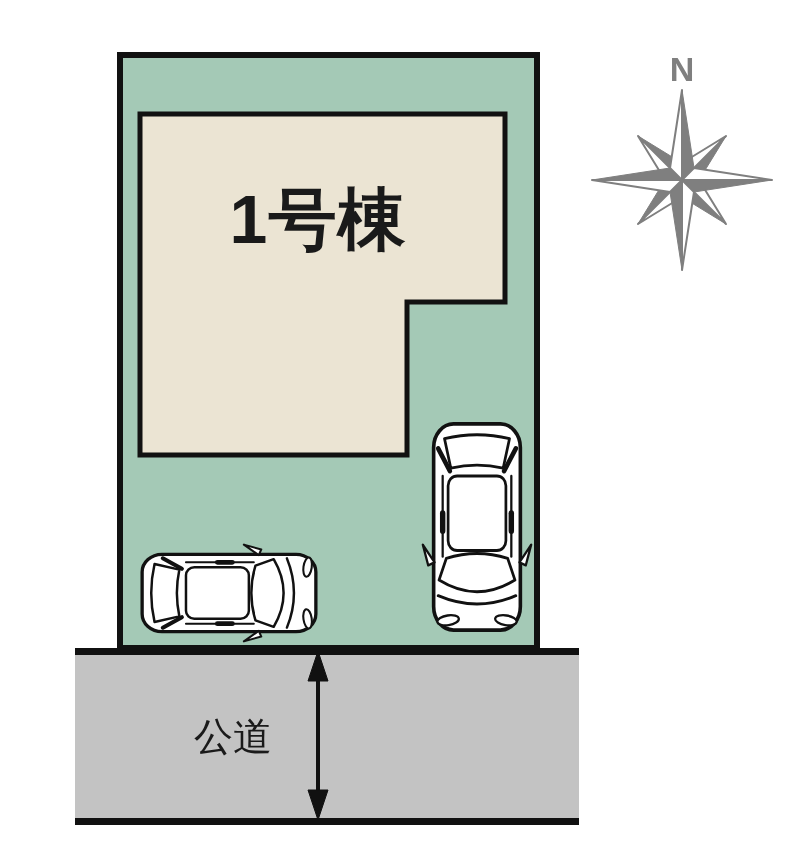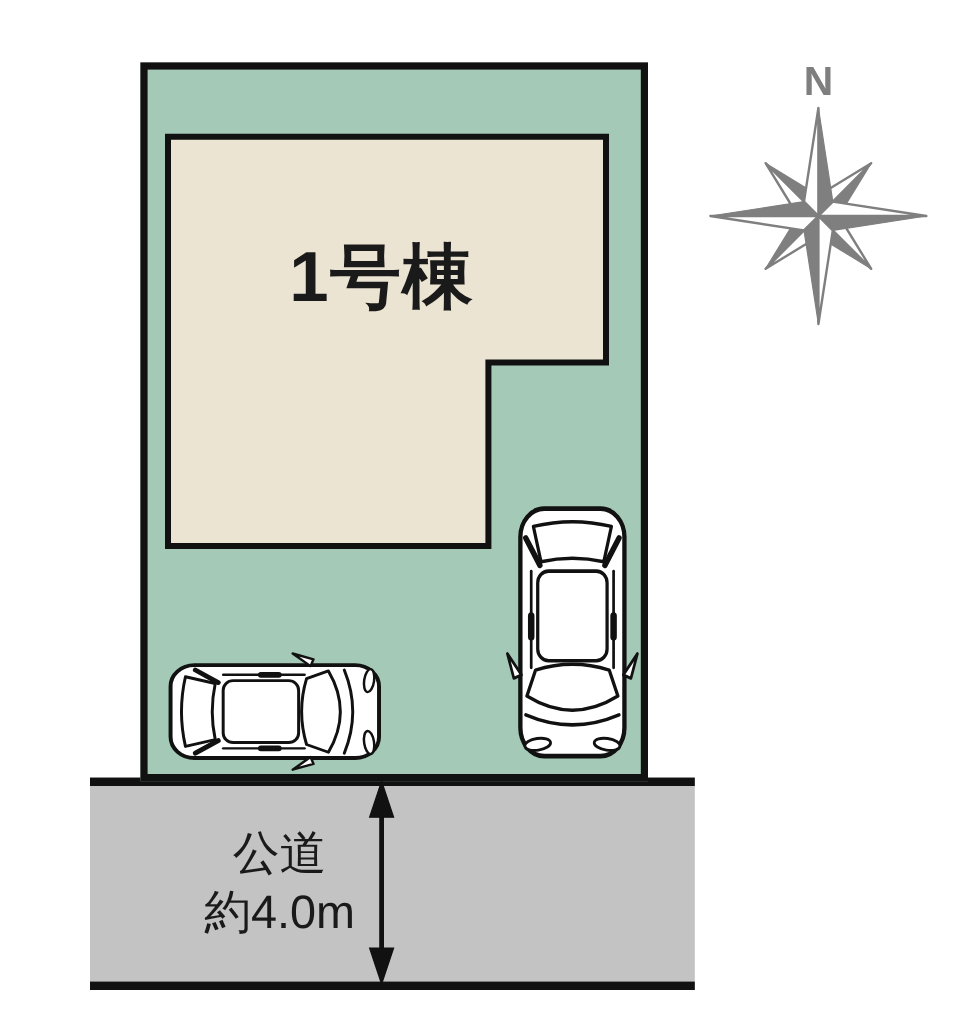--- a/index.html
+++ b/index.html
@@ -56,23 +56,23 @@
   .car-line { fill: none; stroke: var(--outline, #111); stroke-linecap: round; }
 
   .arrow-part { stroke: var(--outline, #111); fill: var(--outline, #111); }
 
   .rose-gray  { fill: var(--compass_gray, #7f7f7f); stroke: var(--compass_gray, #7f7f7f); stroke-width: 1; stroke-linejoin: round; }
   .rose-white { fill: #ffffff; stroke: var(--compass_gray, #7f7f7f); stroke-width: 2; stroke-linejoin: round; }
 
   
   .building-label {
     position: absolute;
-    left: 318px; top: 232px;
+    left: 318px; top: 220px;
     transform: translate(-50%, -50%);
-    font-size: 59px;
+    font-size: 68px;
     font-weight: 700;
     color: var(--label_text, #1a1a1a);
     white-space: nowrap;
     letter-spacing: 1px;
   }
   .road-label {
     position: absolute;
     left: 233px; top: 736px;
     transform: translate(-50%, -50%);
     text-align: center;
@@ -169,18 +169,17 @@
       <polygon class="rose-white" points="0,90 12,12 0,0"></polygon>
       <polygon class="rose-gray" points="-90,0 -12,-12 0,0"></polygon>
       <polygon class="rose-white" points="-90,0 -12,12 0,0"></polygon>
     </g>
   </svg>
 
   <div class="building-label">1号棟</div>
 
   <div class="road-label">
     <div>公道</div>
-    <div>約4.0m</div>
   </div>
 
   <div class="north-label">N</div>
 
 </div>
 
 </body></html>

